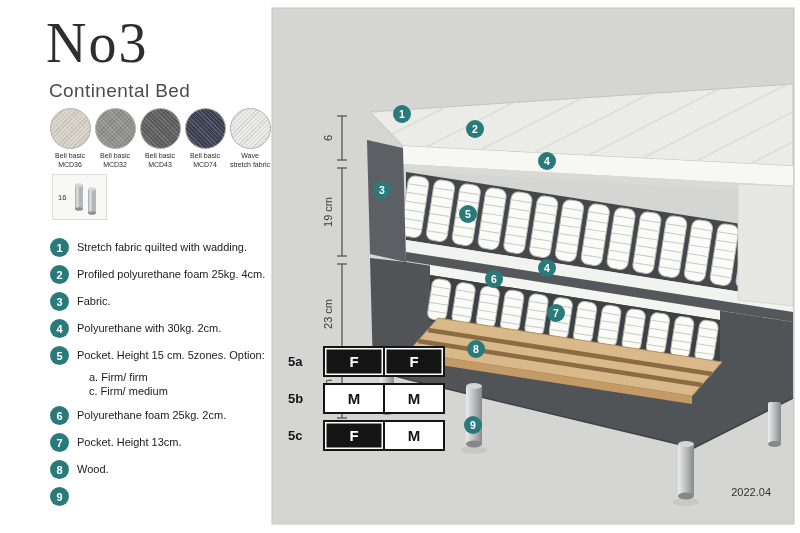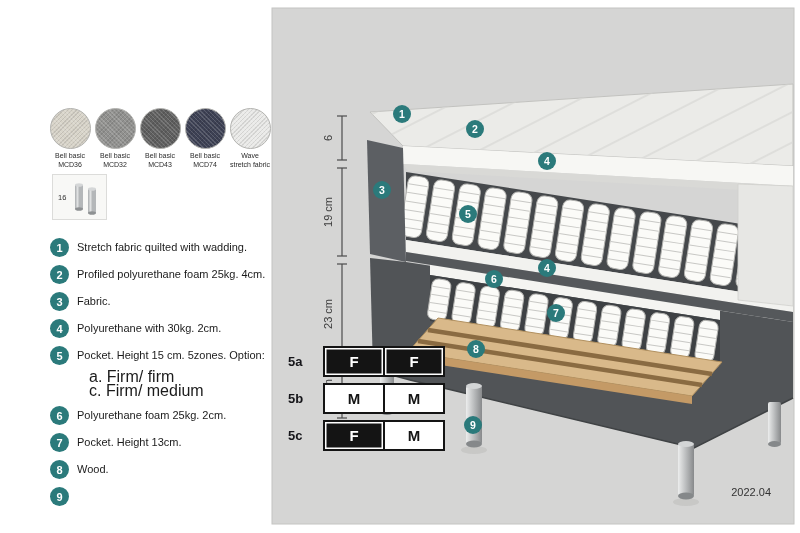--- a/index.html
+++ b/index.html
@@ -20,21 +20,21 @@
 
   .leg-thumb{position:absolute;left:52px;top:174px;display:flex;align-items:center;gap:5px;
              background:#f8f8f6;border:1px solid #dcdcda;padding:3px 5px;}
   .leg-thumb-num{font-size:7.5px;color:#333;}
 
   .legend{position:absolute;left:50px;top:238px;width:222px;}
   .legend-item{display:flex;align-items:flex-start;gap:8px;margin-bottom:8px;}
   .badge{flex:0 0 19px;width:19px;height:19px;border-radius:50%;background:var(--accent-teal,#2b7a7b);
          color:#fff;font-size:11px;font-weight:bold;display:flex;align-items:center;justify-content:center;}
   .legend-text{font-size:11px;color:#1b1b1b;padding-top:3px;line-height:13px;}
-  .legend-sub{margin:-3px 0 8px 39px;font-size:16px;color:#1b1b1b;line-height:14px;}
+  .legend-sub{margin:-3px 0 8px 39px;font-size:11px;color:#1b1b1b;line-height:14px;}
 
   
   .bed-svg{position:absolute;left:270px;top:0;}
   .panel-rect{fill:var(--panel-gray,#d5d5d4);}
   .wood-top{fill:var(--wood,#d9b98a);}
   .co-circle{fill:var(--accent-teal,#2b7a7b);}
   .co-num{fill:#fff;font-size:10.5px;font-weight:bold;text-anchor:middle;font-family:"Liberation Sans",sans-serif;}
   .dim-label{fill:#3d3d3d;font-size:11px;text-anchor:middle;font-family:"Liberation Sans",sans-serif;}
   .dim-line{stroke:#4c4c4c;stroke-width:1.2;}
 
@@ -48,20 +48,22 @@
   .cell-dark{background:#141414;color:#fff;box-shadow:inset 0 0 0 1.5px #fff;}
   .cell-light{background:#fff;color:#141414;}
 
   .version{position:absolute;right:29px;top:486px;font-size:11px;color:#333;}
 </style>
 </head>
 <body>
 
 <div id="app">
 
+  <div class="title">No3</div>
+  <div class="subtitle">Continental Bed</div>
 
   <div class="swatches">
     <div class="swatch">
       <div class="swatch-circle" style="background-color: rgb(216, 212, 201);"></div>
       <div class="swatch-label"><span>Bell basic</span><br><span>MCD36</span></div>
     </div>
     <div class="swatch">
       <div class="swatch-circle" style="background-color: rgb(145, 145, 143);"></div>
       <div class="swatch-label"><span>Bell basic</span><br><span>MCD32</span></div>
     </div>

